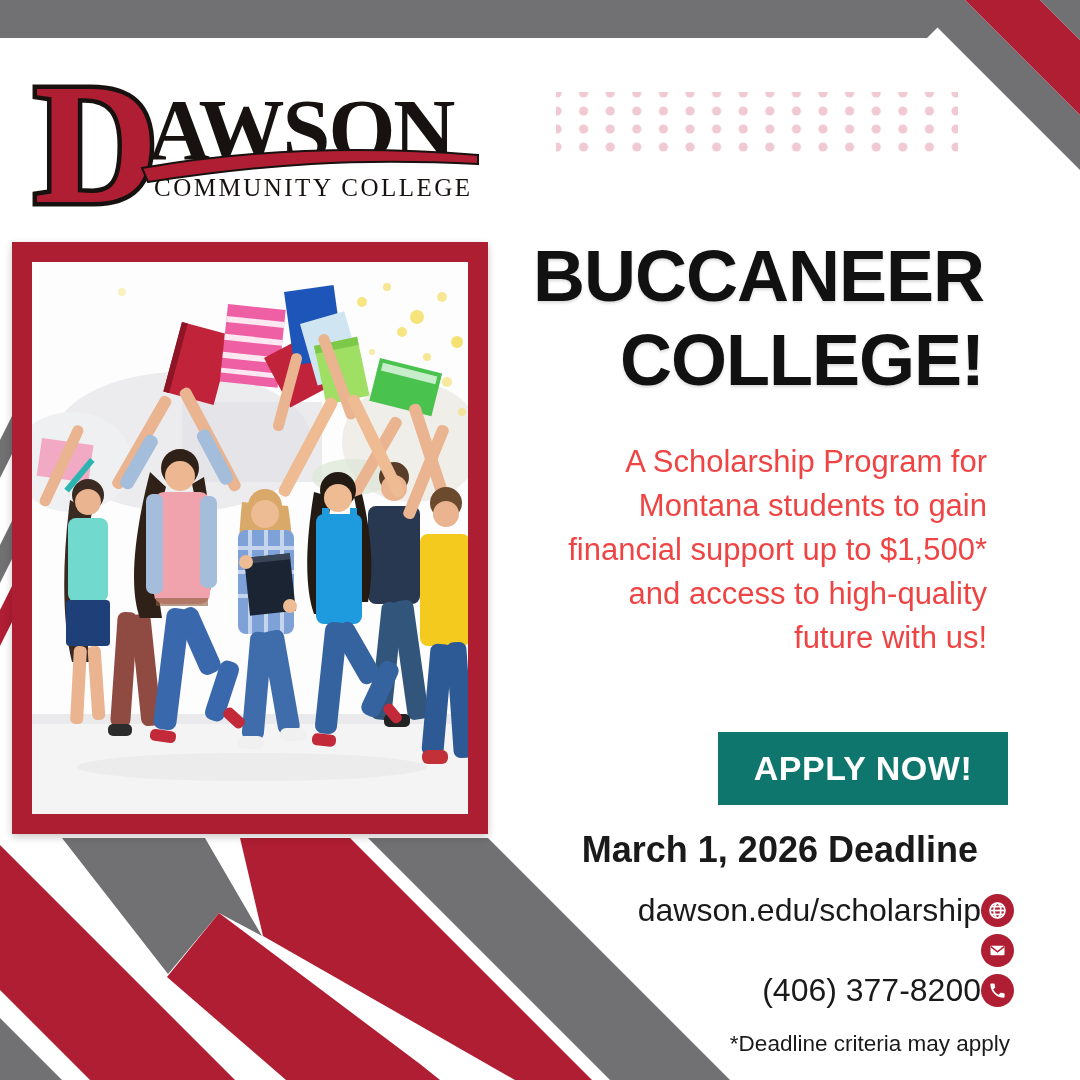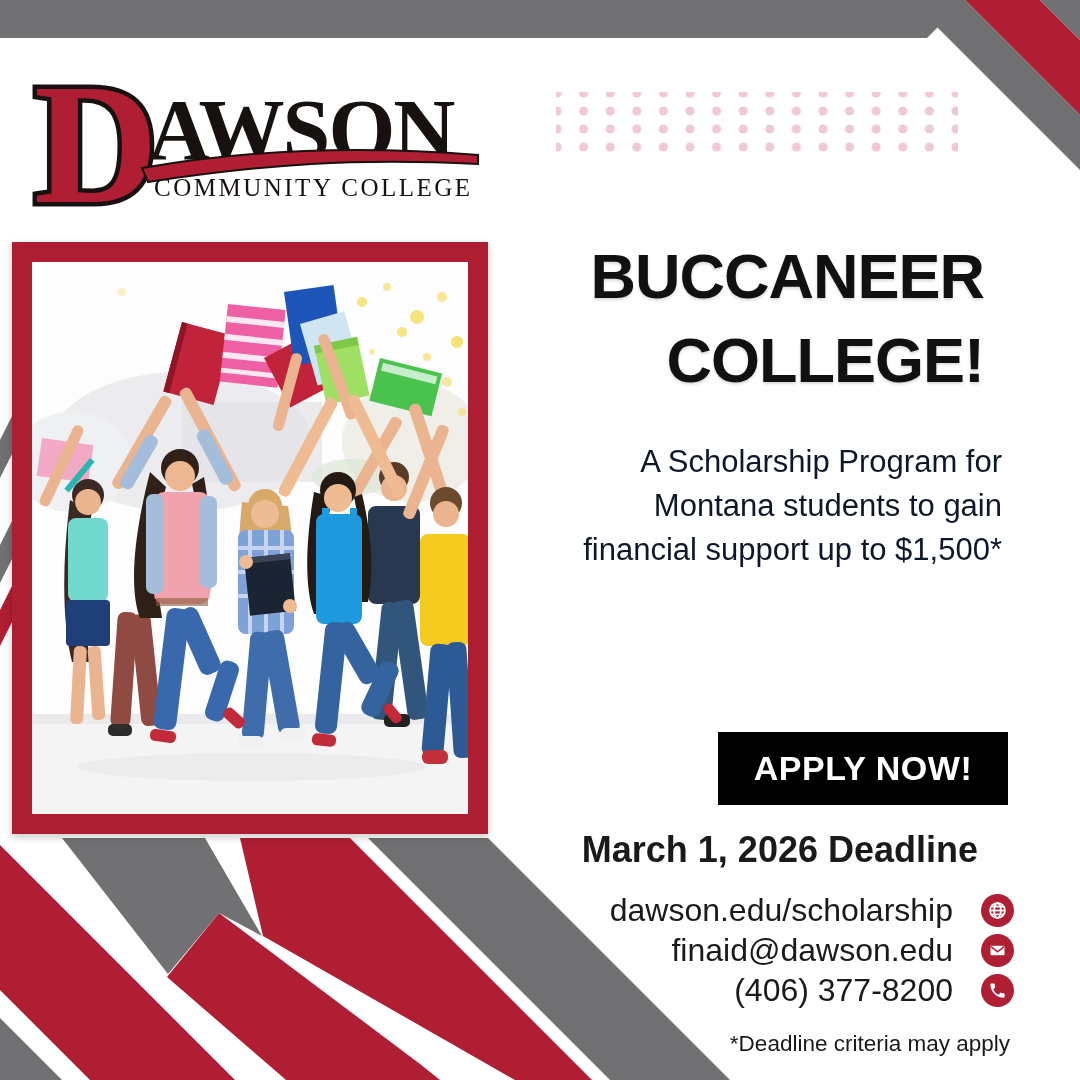--- a/index.html
+++ b/index.html
@@ -16,30 +16,30 @@
 
   
   #dots{left:552px;top:88px;z-index:2;}
 
   
   #photo-frame{left:12px;top:242px;width:476px;height:592px;border:20px solid #ae1e32;
                box-sizing:border-box;background:#fdfdfd;z-index:3;box-shadow:0 3px 8px rgba(0,0,0,.22);}
   #photo-frame svg{width:100%;height:100%;}
 
   
-  #headline{right:96px;top:234px;text-align:right;font-size:63px;font-weight:800;
+  #headline{right:96px;top:234px;text-align:right;font-size:72px;font-weight:800;
             line-height:84px;letter-spacing:-1px;color:#111;z-index:3;
             text-shadow:0 2px 3px rgba(0,0,0,.15);}
-  #body-text{right:78px;top:440px;text-align:right;font-size:31px;line-height:44px;color:#0f172a;z-index:3;}
-  #cta{right:72px;top:732px;width:290px;height:73px;background:#000000;color:#fff;
+  #body-text{right:93px;top:440px;text-align:right;font-size:31px;line-height:44px;color:#ef4444;z-index:3;}
+  #cta{right:72px;top:732px;width:290px;height:73px;background:#0f766e;color:#fff;
        display:flex;align-items:center;justify-content:center;font-size:34px;font-weight:800;
        letter-spacing:.5px;z-index:3;cursor:pointer;border:none;}
   #deadline{right:102px;top:829px;font-size:36px;font-weight:700;z-index:3;}
   #contact{right:66px;top:890px;z-index:3;}
-  .contact-row{display:flex;justify-content:flex-end;align-items:center;gap:28px;height:40px;font-size:32px;}
+  .contact-row{display:flex;justify-content:flex-end;align-items:center;gap:0;height:40px;font-size:32px;}
   .icon-circle{width:33px;height:33px;border-radius:50%;background:#b01e33;display:flex;
                align-items:center;justify-content:center;flex:0 0 33px;}
   #disclaimer{right:70px;top:1031px;font-size:22.5px;z-index:3;}
 </style>
 </head>
 <body>
 
 <div id="canvas">
 
   <svg id="deco" width="1080" height="1080" viewBox="0 0 1080 1080">
@@ -255,41 +255,42 @@
 
   <div id="headline" class="abs">
     <div>BUCCANEER</div>
     <div>COLLEGE!</div>
   </div>
 
   <div id="body-text" class="abs">
     <div>A Scholarship Program for</div>
     <div>Montana students to gain</div>
     <div>financial support up to $1,500*</div>
+    <div>and access to high-quality</div>
+    <div>future with us!</div>
   </div>
 
   <div id="cta" class="abs">APPLY NOW!</div>
 
   <div id="deadline" class="abs">March 1, 2026 Deadline</div>
 
   <div id="contact" class="abs">
     <div class="contact-row">
       <span>dawson.edu/scholarship</span>
       <span class="icon-circle">
         <svg width="21" height="21" viewBox="0 0 24 24" fill="none" stroke="#ffffff" stroke-width="2">
           <circle cx="12" cy="12" r="8.5"></circle>
           <ellipse cx="12" cy="12" rx="3.8" ry="8.5"></ellipse>
           <line x1="3.5" y1="12" x2="20.5" y2="12"></line>
           <line x1="4.5" y1="7.5" x2="19.5" y2="7.5"></line>
           <line x1="4.5" y1="16.5" x2="19.5" y2="16.5"></line>
         </svg>
       </span>
     </div>
     <div class="contact-row">
-      <span>finaid@dawson.edu</span>
       <span class="icon-circle">
         <svg width="21" height="21" viewBox="0 0 24 24">
           <rect x="4" y="6.5" width="16" height="11" rx="1.2" fill="#ffffff"></rect>
           <polyline points="4.5,7.5 12,13.5 19.5,7.5" fill="none" stroke="#b01e33" stroke-width="1.7"></polyline>
         </svg>
       </span>
     </div>
     <div class="contact-row">
       <span>(406) 377-8200</span>
       <span class="icon-circle">

